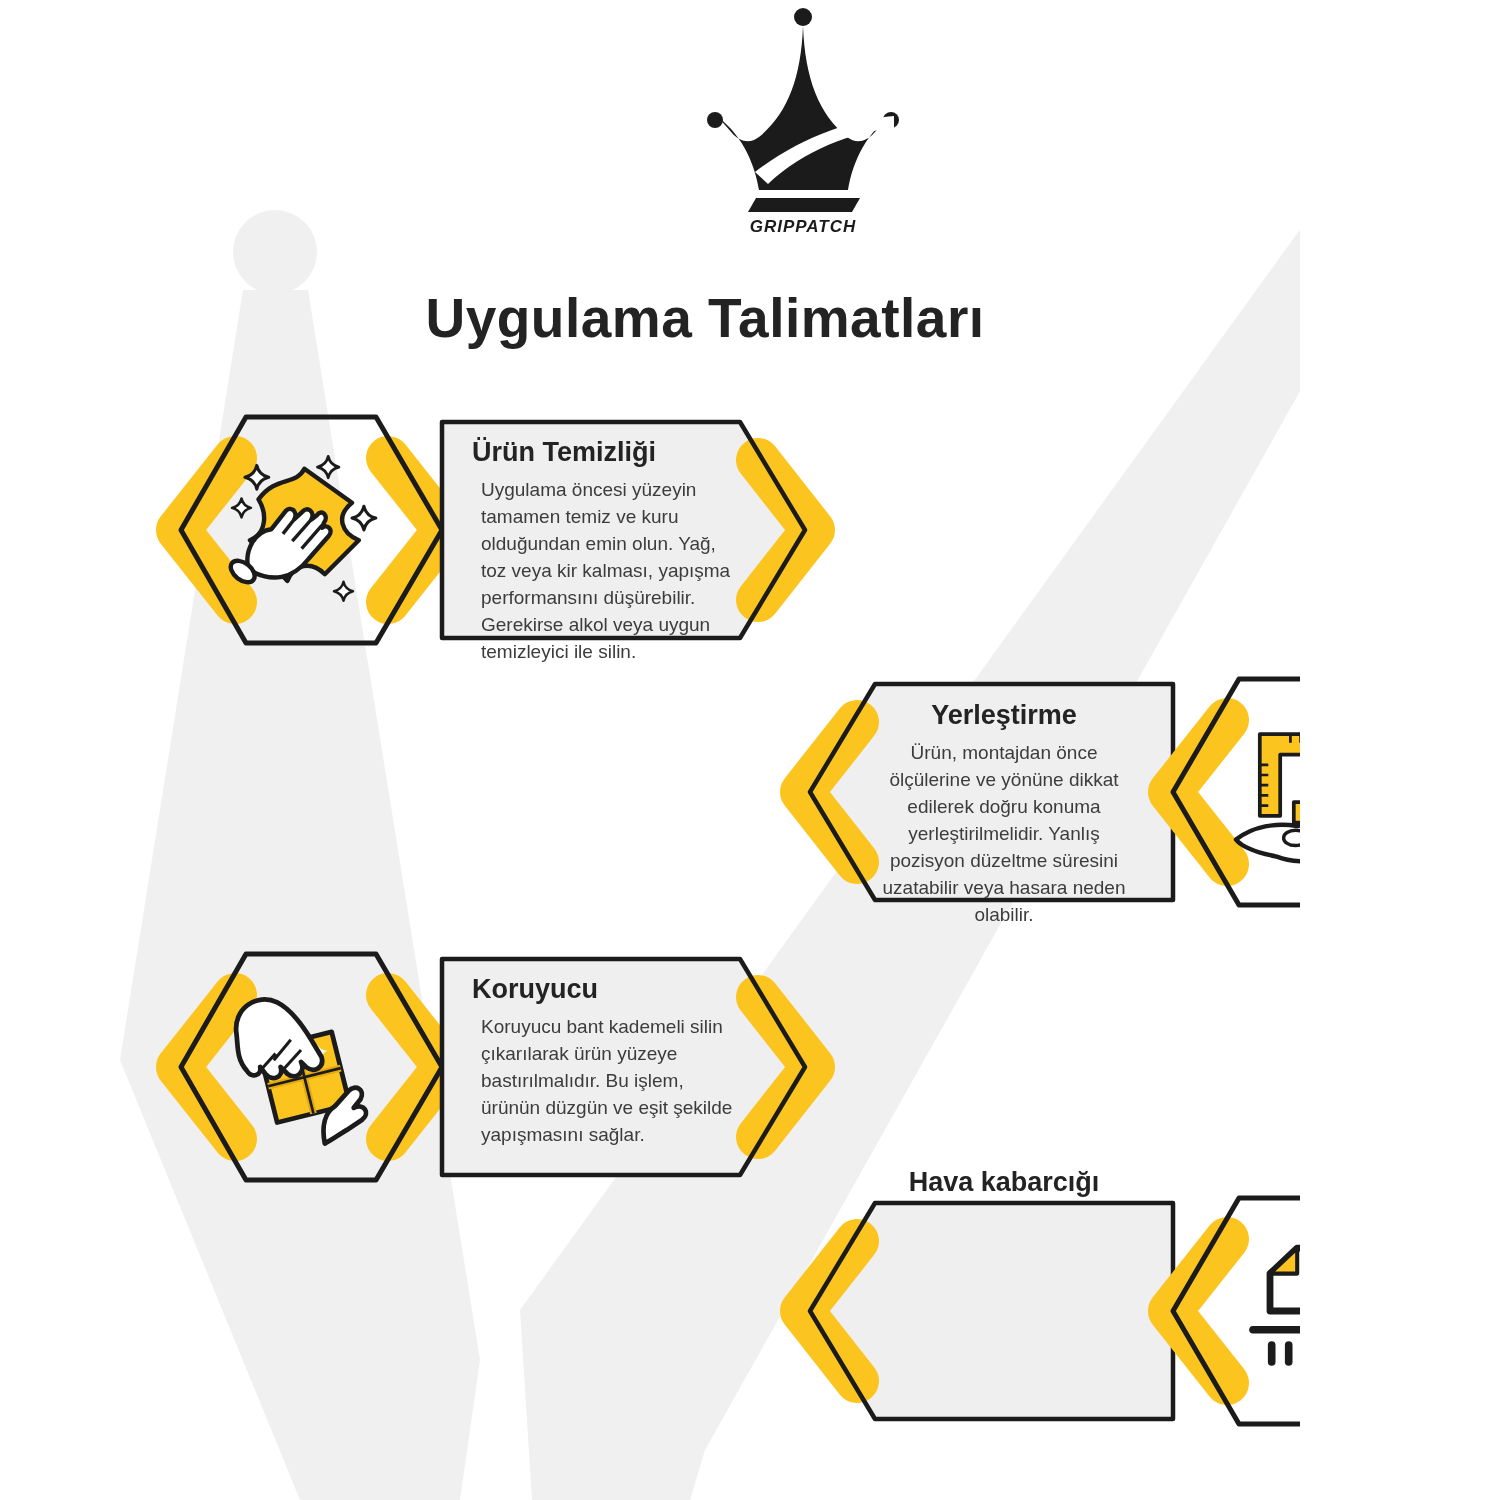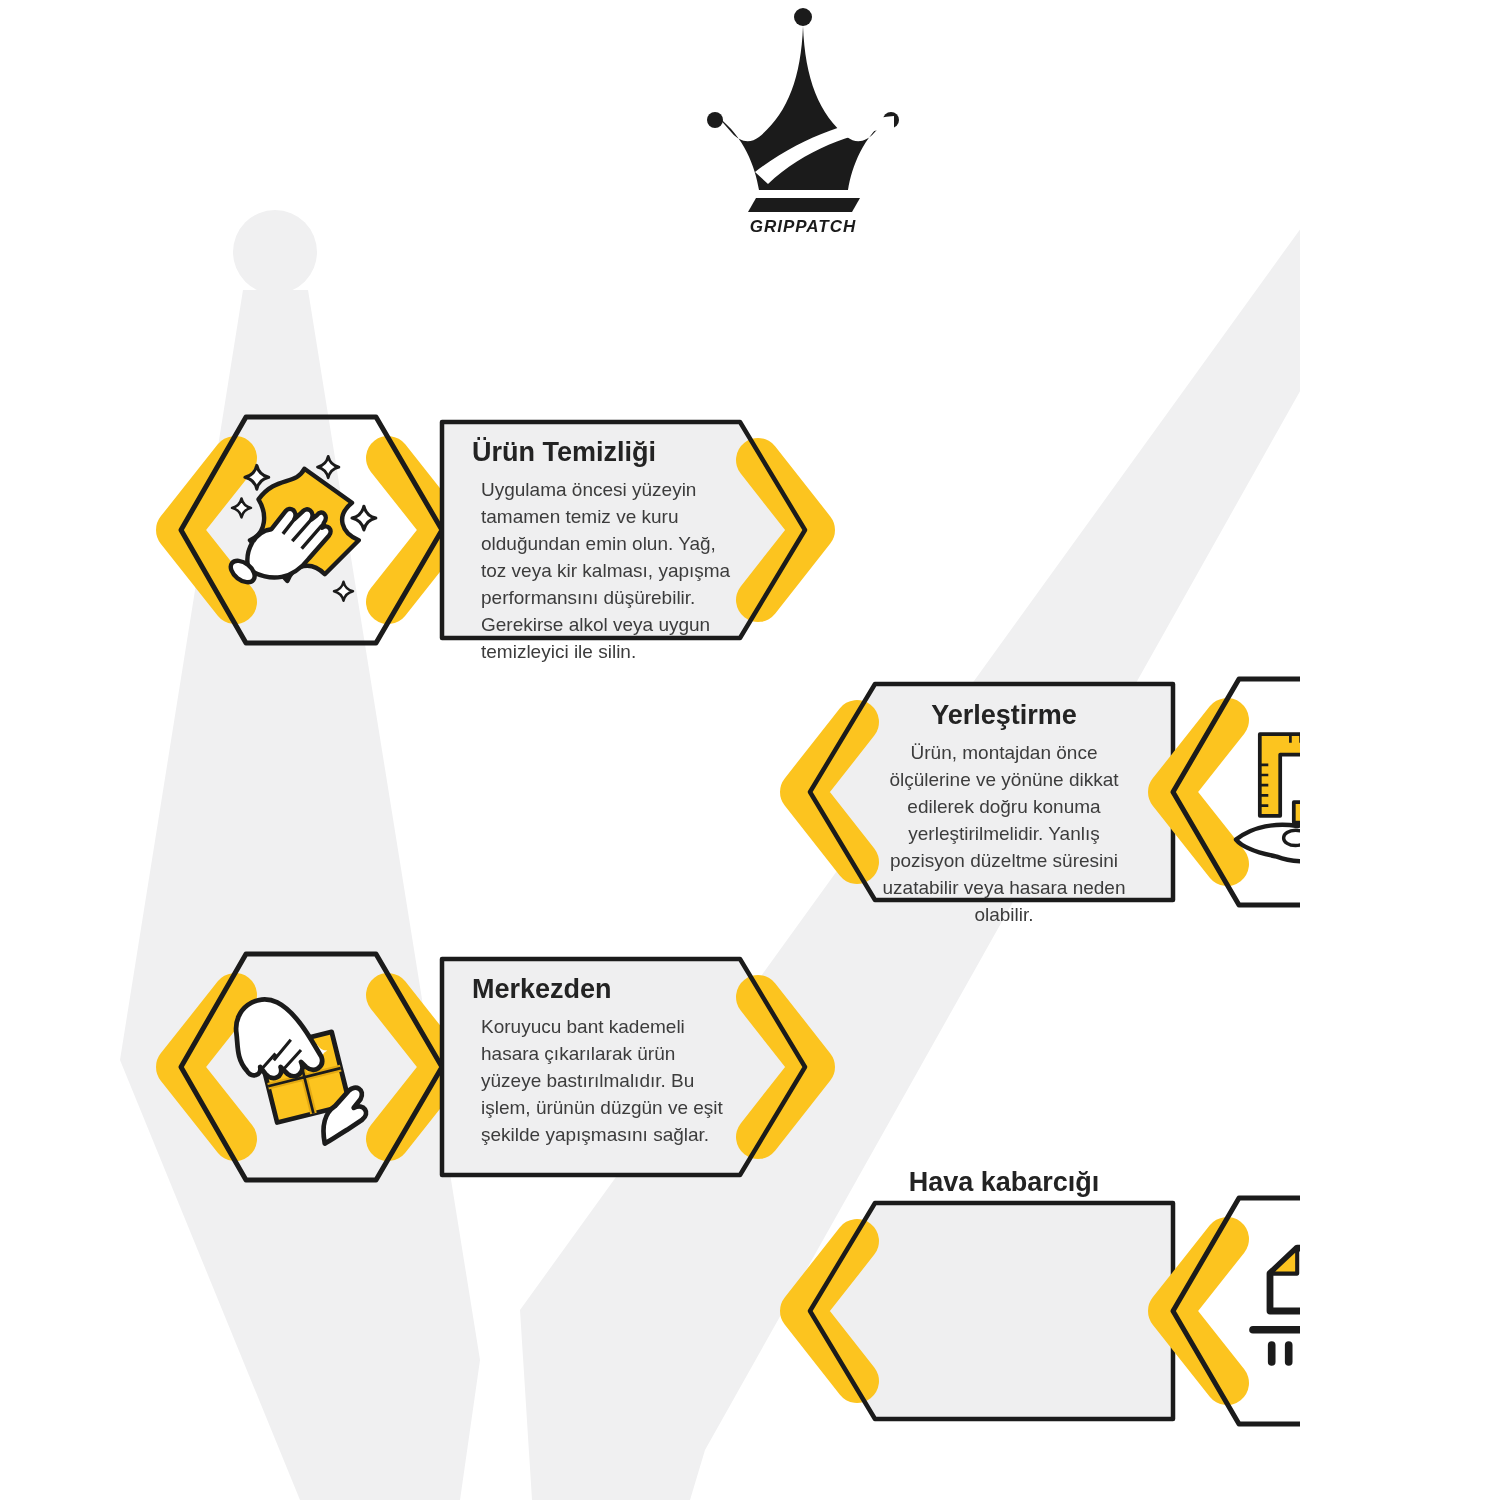--- a/index.html
+++ b/index.html
@@ -56,20 +56,21 @@
       <circle cx="189" cy="116" r="8"></circle>
       <path d="M101,22 C99,75 85,110 57,133 C48,140 38,138 30,129 L16,113
            C42,133 53,162 57,186 L146,186 C150,162 161,133 187,113 L172,129
            C164,138 154,140 145,133 C117,110 103,75 101,22 Z"></path>
       <polygon points="54,194 158,194 150,208 46,208"></polygon>
     </g>
     <path fill="#ffffff" d="M53,168 C100,132 150,116 192,112 L192,124 C150,128 102,146 66,180 Z"></path>
     <text x="101" y="228" text-anchor="middle" font-size="17" font-weight="bold" font-style="italic" letter-spacing="1" fill="var(--outline)">GRIPPATCH</text>
   </svg>
 
+  <h1 class="page-title">Uygulama Talimatları</h1>
 
   <section>
     <svg class="row-svg" style="left:120px;top:390px" viewBox="0 0 740 280">
       <polyline class="chev" points="115,68 58,140 115,212"></polyline>
       <polyline class="chev" points="268,68 325,140 268,212"></polyline>
       <polygon class="hex" points="61,140 126,27 256,27 322,140 256,253 126,253"></polygon>
       <polygon class="card-fill" points="322,32 620,32 685,140 620,248 322,248"></polygon>
       <polyline class="chev" points="638,70 693,140 638,210"></polyline>
       <polygon class="card-line" points="322,32 620,32 685,140 620,248 322,248"></polygon>
 
@@ -140,22 +141,22 @@
           <path d="M52,34 L52,78 M30,56 L74,56" fill="none" stroke="#E3A912" stroke-width="4"></path>
           <path d="M52,34 L52,78 M30,56 L74,56" fill="none" class="ink" stroke-width="1.6"></path>
           <path transform="translate(64,44) scale(0.7)" d="M0,-7 Q1.3,-1.3 7,0 Q1.3,1.3 0,7 Q-1.3,1.3 -7,0 Q-1.3,-1.3 0,-7 Z" fill="#ffffff"></path>
         </g>
         <path d="M12,30 C10,16 24,6 36,12 C44,16 50,24 56,34 L62,44 C64,50 58,54 53,50 L50,47 C53,53 47,58 42,54 L38,50 C40,56 33,59 29,54 L26,50 C27,55 21,57 18,52 C12,45 13,38 12,30 Z" fill="#ffffff" class="ink" stroke-width="2.8" stroke-linejoin="round"></path>
         <path d="M34,46 L44,34 M40,51 L50,40 M27,51 L35,42" fill="none" class="ink" stroke-width="1.8"></path>
         <path d="M64,95 C62,85 64,77 70,73 L78,64 C82,60 88,63 85,69 L81,74 C87,71 91,77 86,81 L77,87 C72,90 68,93 64,95 Z" fill="#ffffff" class="ink" stroke-width="2.8" stroke-linejoin="round"></path>
       </svg>
     </svg>
     <div class="step-text left" style="left:472px;top:974px">
-      <h3>Merkezden</h3>
-      <p>Koruyucu bant kademeli hasara çıkarılarak ürün yüzeye bastırılmalıdır. Bu işlem, ürünün düzgün ve eşit şekilde yapışmasını sağlar.</p>
+      <h3>Koruyucu</h3>
+      <p>Koruyucu bant kademeli silin çıkarılarak ürün yüzeye bastırılmalıdır. Bu işlem, ürünün düzgün ve eşit şekilde yapışmasını sağlar.</p>
     </div>
   </section>
 
   <section>
     <svg class="row-svg" style="left:740px;top:1171px" viewBox="0 0 740 280">
       <polygon class="card-fill" points="433,32 135,32 70,140 135,248 433,248"></polygon>
       <polyline class="chev" points="117,70 62,140 117,210"></polyline>
       <polygon class="card-line" points="433,32 135,32 70,140 135,248 433,248"></polygon>
       <polyline class="chev" points="487,68 430,140 487,212"></polyline>
       <polyline class="chev" points="641,68 698,140 641,212"></polyline>

